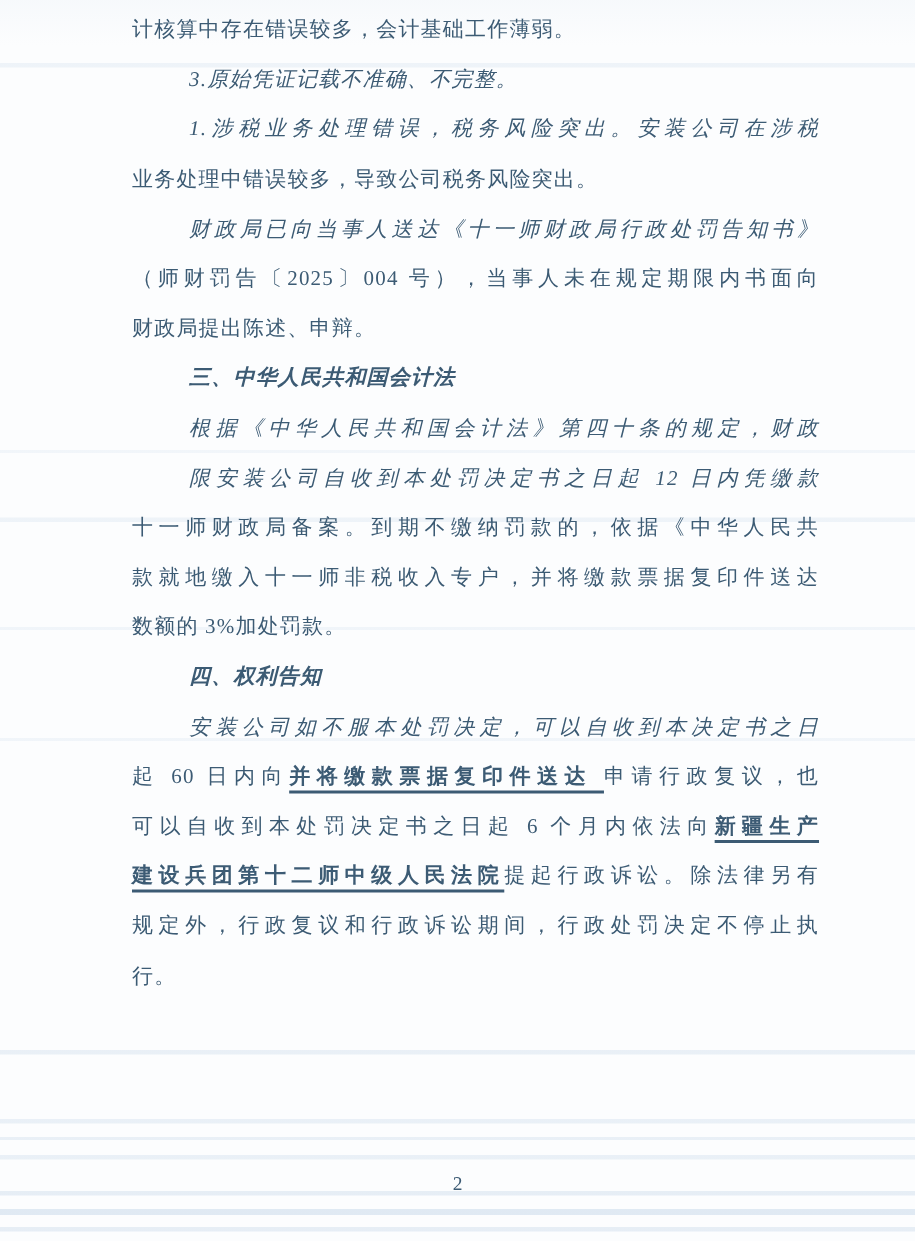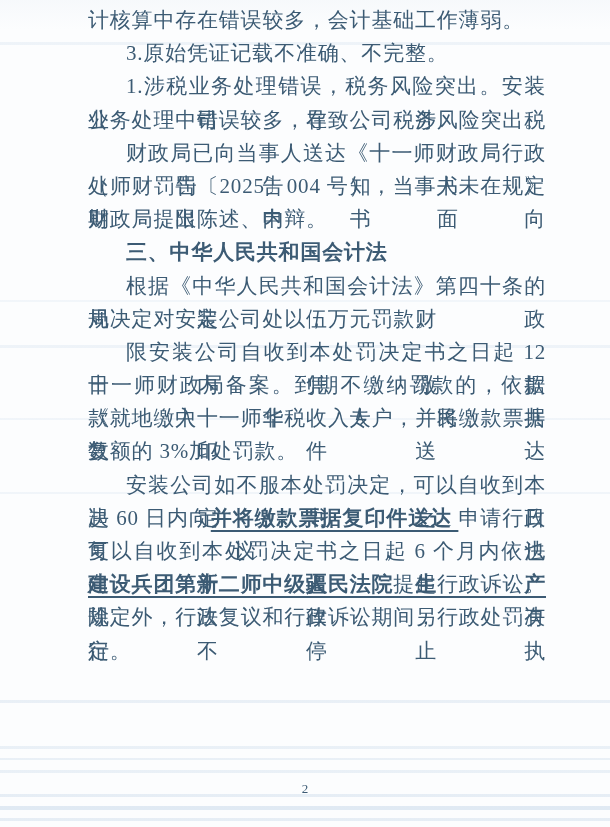--- a/index.html
+++ b/index.html
@@ -44,32 +44,32 @@
     background-position:
       0 42px, 0 300px, 0 345px, 0 418px, 0 492px,
       0 700px, 0 746px, 0 758px, 0 770px, 0 794px,
       0 806px, 0 818px, 0 0;
   }
   .content {
     position: absolute;
     left: 88px; top: 4px;
     width: 458px;
     color: var(--ink);
-    font-size: 21px;
+    font-size: 14px;
     letter-spacing: 0.8px;
   }
   .line {
     height: 33.2px;
     line-height: 33.2px;
     text-align: justify;
     text-align-last: left;
     overflow: visible;
   }
   .line.justify { text-align-last: justify; }
-  .line.indent { text-indent: 38px; }
+  .line.indent { text-indent: 38px; font-style: italic; }
   .seg.bold { font-weight: bold; }
   .seg.underline {
     text-decoration: underline;
     text-decoration-thickness: 1.5px;
     text-underline-offset: 5px;
   }
   .page-number {
     position: absolute;
     left: 0; right: 0; top: 781px;
     text-align: center;
@@ -85,25 +85,25 @@
   <div class="content">
       <div class="line"><span class="seg">计核算中存在错误较多，会计基础工作薄弱。</span></div>
       <div class="line indent"><span class="seg">3.原始凭证记载不准确、不完整。</span></div>
       <div class="line indent justify"><span class="seg">1.涉税业务处理错误，税务风险突出。安装公司在涉税</span></div>
       <div class="line"><span class="seg">业务处理中错误较多，导致公司税务风险突出。</span></div>
       <div class="line indent justify"><span class="seg">财政局已向当事人送达《十一师财政局行政处罚告知书》</span></div>
       <div class="line justify"><span class="seg">（师财罚告〔2025〕004 号），当事人未在规定期限内书面向</span></div>
       <div class="line"><span class="seg">财政局提出陈述、申辩。</span></div>
       <div class="line indent"><span class="seg bold">三、中华人民共和国会计法</span></div>
       <div class="line indent justify"><span class="seg">根据《中华人民共和国会计法》第四十条的规定，财政</span></div>
-      <div class="line"><span class="seg">局决定对安装公司处以伍万元罚款。</span></div>
       <div class="line indent justify"><span class="seg">限安装公司自收到本处罚决定书之日起 12 日内凭缴款</span></div>
       <div class="line justify"><span class="seg">十一师财政局备案。到期不缴纳罚款的，依据《中华人民共</span></div>
       <div class="line justify"><span class="seg">款就地缴入十一师非税收入专户，并将缴款票据复印件送达</span></div>
       <div class="line"><span class="seg">数额的 3%加处罚款。</span></div>
+      <div class="line indent"><span class="seg bold">四、权利告知</span></div>
       <div class="line indent justify"><span class="seg">安装公司如不服本处罚决定，可以自收到本决定书之日</span></div>
       <div class="line justify"><span class="seg">起 60 日内向</span><span class="seg bold underline">并将缴款票据复印件送达 </span><span class="seg">申请行政复议，也</span></div>
       <div class="line justify"><span class="seg">可以自收到本处罚决定书之日起 6 个月内依法向</span><span class="seg bold underline">新疆生产</span></div>
       <div class="line justify"><span class="seg bold underline">建设兵团第十二师中级人民法院</span><span class="seg">提起行政诉讼。除法律另有</span></div>
       <div class="line justify"><span class="seg">规定外，行政复议和行政诉讼期间，行政处罚决定不停止执</span></div>
       <div class="line"><span class="seg">行。</span></div>
     </div>
   <div class="page-number">2</div>
 </div>
 

